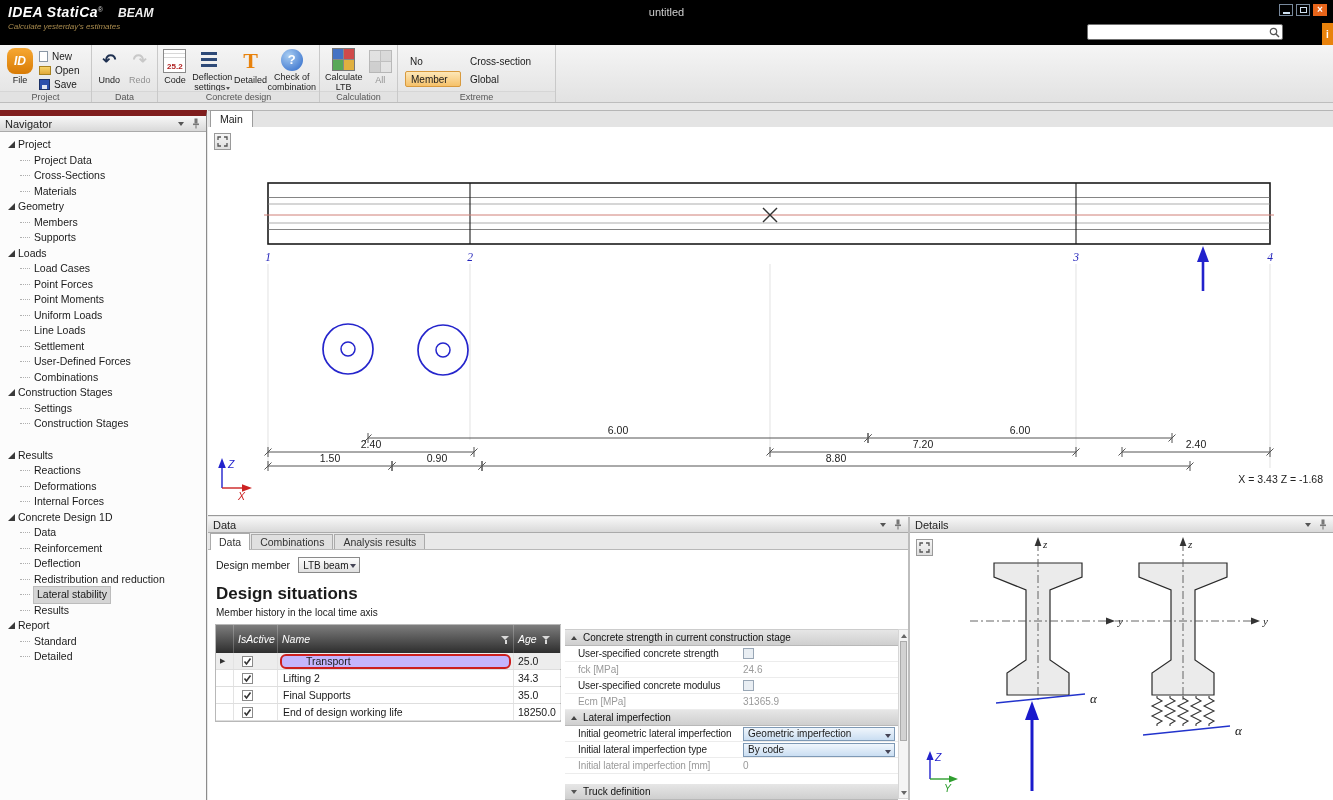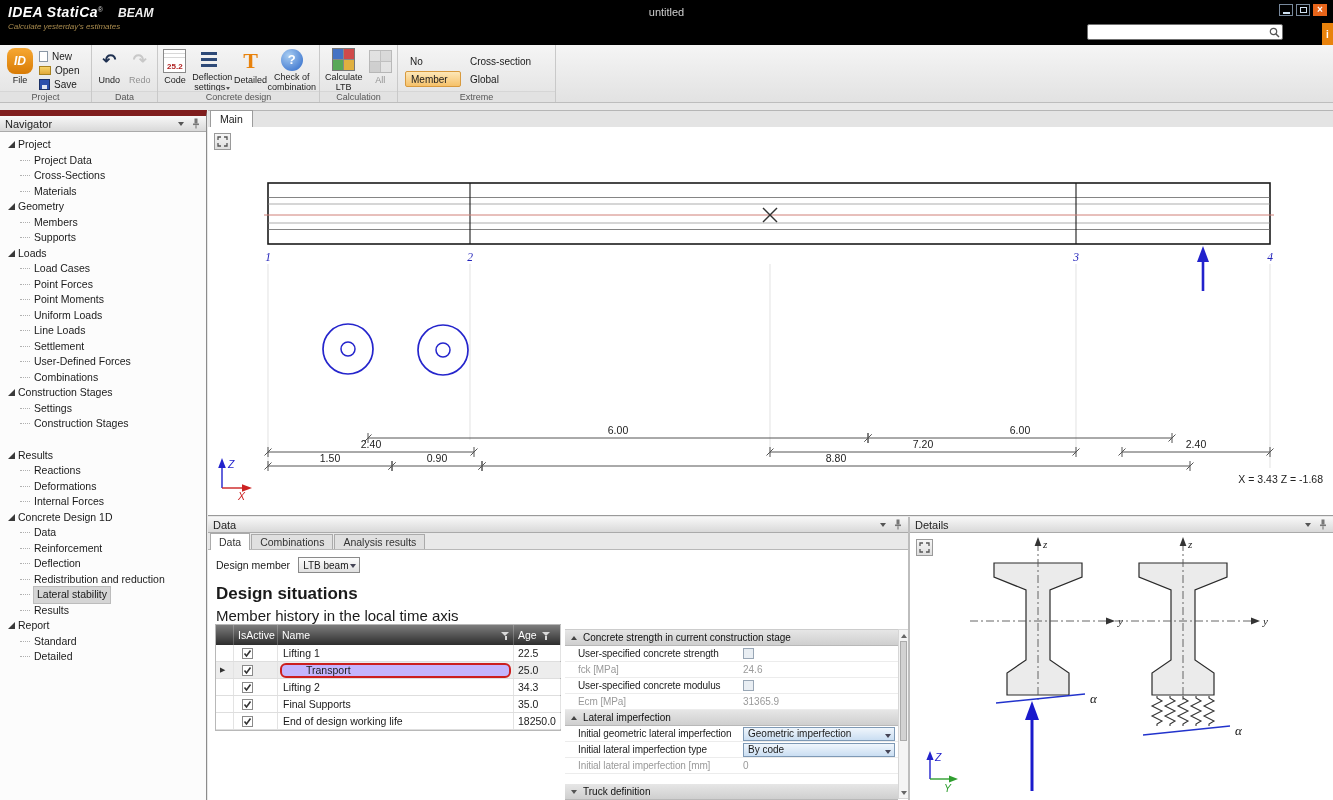--- a/index.html
+++ b/index.html
@@ -88,24 +88,24 @@
   .ptab { height:15px; padding:0 8px; font-size:10.5px; display:flex; align-items:center; border:1px solid #aaa; border-bottom:none; background:#e0e0e0; color:#333; cursor:default; }
   .ptab.active { background:#fff; height:17px; margin-bottom:-1px; }
   .dcontent { flex:1; position:relative; background:#fff; overflow:hidden; }
   .detcontent { flex:1; position:relative; background:#fff; overflow:hidden; }
 
   .dmrow { position:absolute; left:8px; top:7px; display:flex; align-items:center; gap:8px; font-size:10.5px; }
   .combo { position:relative; height:16px; border:1px solid #8a8a8a; background:linear-gradient(#fdfdfd,#e0e0e0); display:flex; align-items:center; padding:0 14px 0 4px; font-size:10px; white-space:nowrap; cursor:default; }
   .combo .carr { position:absolute; right:3px; top:6px; width:0; height:0; border-left:3px solid transparent; border-right:3px solid transparent; border-top:4px solid #445; }
   .combo.blue { background:linear-gradient(#f0f6fc,#cadef2); border-color:#7e99b5; width:100%; height:14px; }
   .dstitle { position:absolute; left:8px; top:34px; font-weight:bold; font-size:17px; }
-  .dssub { position:absolute; left:8px; top:57px; font-size:15px; }
+  .dssub { position:absolute; left:8px; top:57px; font-size:10px; }
 
   .dtable { position:absolute; left:7px; top:74px; width:346px; font-size:10.5px; border:1px solid #b8b8b8; }
-  .thead { display:flex; height:20px; background:linear-gradient(#7d7d7d,#2d2d2d); color:#fff; align-items:flex-start; }
+  .thead { display:flex; height:28px; background:linear-gradient(#7d7d7d,#2d2d2d); color:#fff; align-items:flex-start;font-style:italic; }
   .thead > div { border-right:1px solid rgba(255,255,255,.22); height:100%; display:flex; align-items:center; padding-left:4px; }
   .c-sel { width:18px; flex:none; }
   .c-act { width:44px; flex:none; }
   .c-name { width:236px; flex:none; }
   .c-age { width:47px; flex:none; }
   .funnel { position:relative; width:9px; height:9px; margin-left:auto; margin-right:3px; }
   .funnel::before { content:""; position:absolute; top:1px; left:0; border-left:4.5px solid transparent; border-right:4.5px solid transparent; border-top:4px solid #d9d9d9; }
   .funnel::after { content:""; position:absolute; top:5px; left:3.5px; width:2px; height:4px; background:#d9d9d9; }
   .funnel.ml { margin-left:5px; margin-right:0; }
   .trow { display:flex; height:17px; align-items:center; background:#fff; border-bottom:1px solid #dedede; }
@@ -633,36 +633,20 @@
                 <span>Name</span>
                 <span class="funnel"></span>
               </div>
             <div class="c-age">
                 <span>Age</span>
                 <span class="funnel ml"></span>
               </div>
           </div>
           <div>
 
-          <div class="trow">
-                <div class="c-sel">
-                  <span class="rowsel"></span>
-                </div>
-                <div class="c-act">
-                  <span class="cb">
-                    <svg width="9" height="9" viewBox="0 0 9 9">
-                      <polyline points="1.5,4.5 3.5,7 7.5,1.5" fill="none" stroke="#333" stroke-width="1.6"></polyline>
-                    </svg>
-                  </span>
-                </div>
-                <div class="c-name">
-                  <span class="nb">Lifting 1</span>
-                </div>
-                <div class="c-age">22.5</div>
-              </div>
               <div class="trow selected">
                 <div class="c-sel">
                   <span class="rowsel">▶</span>
                 </div>
                 <div class="c-act">
                   <span class="cb">
                     <svg width="9" height="9" viewBox="0 0 9 9">
                       <polyline points="1.5,4.5 3.5,7 7.5,1.5" fill="none" stroke="#333" stroke-width="1.6"></polyline>
                     </svg>
                   </span>

